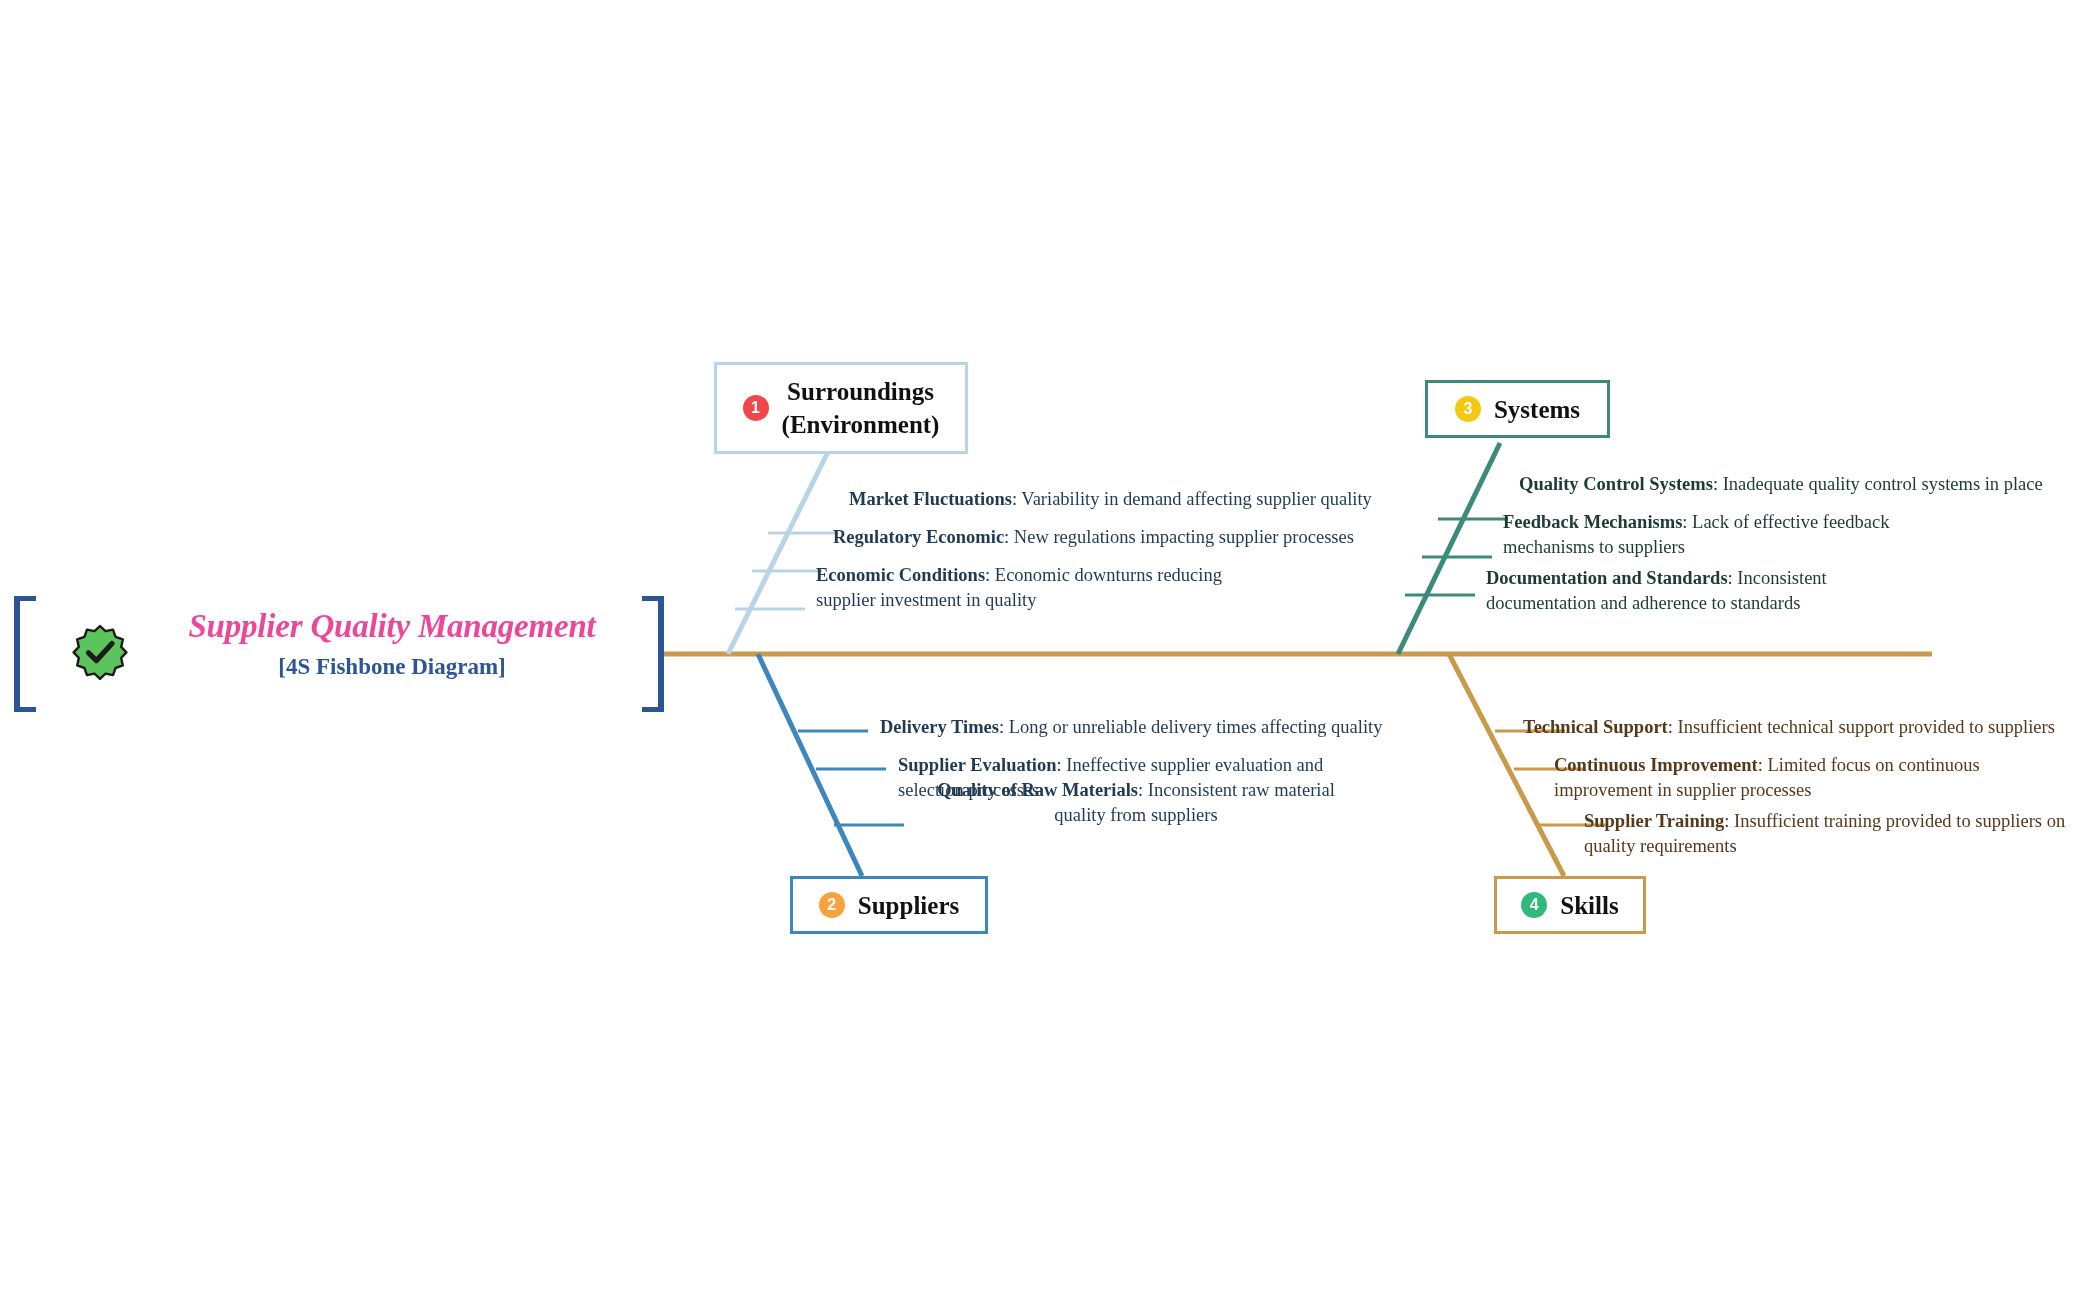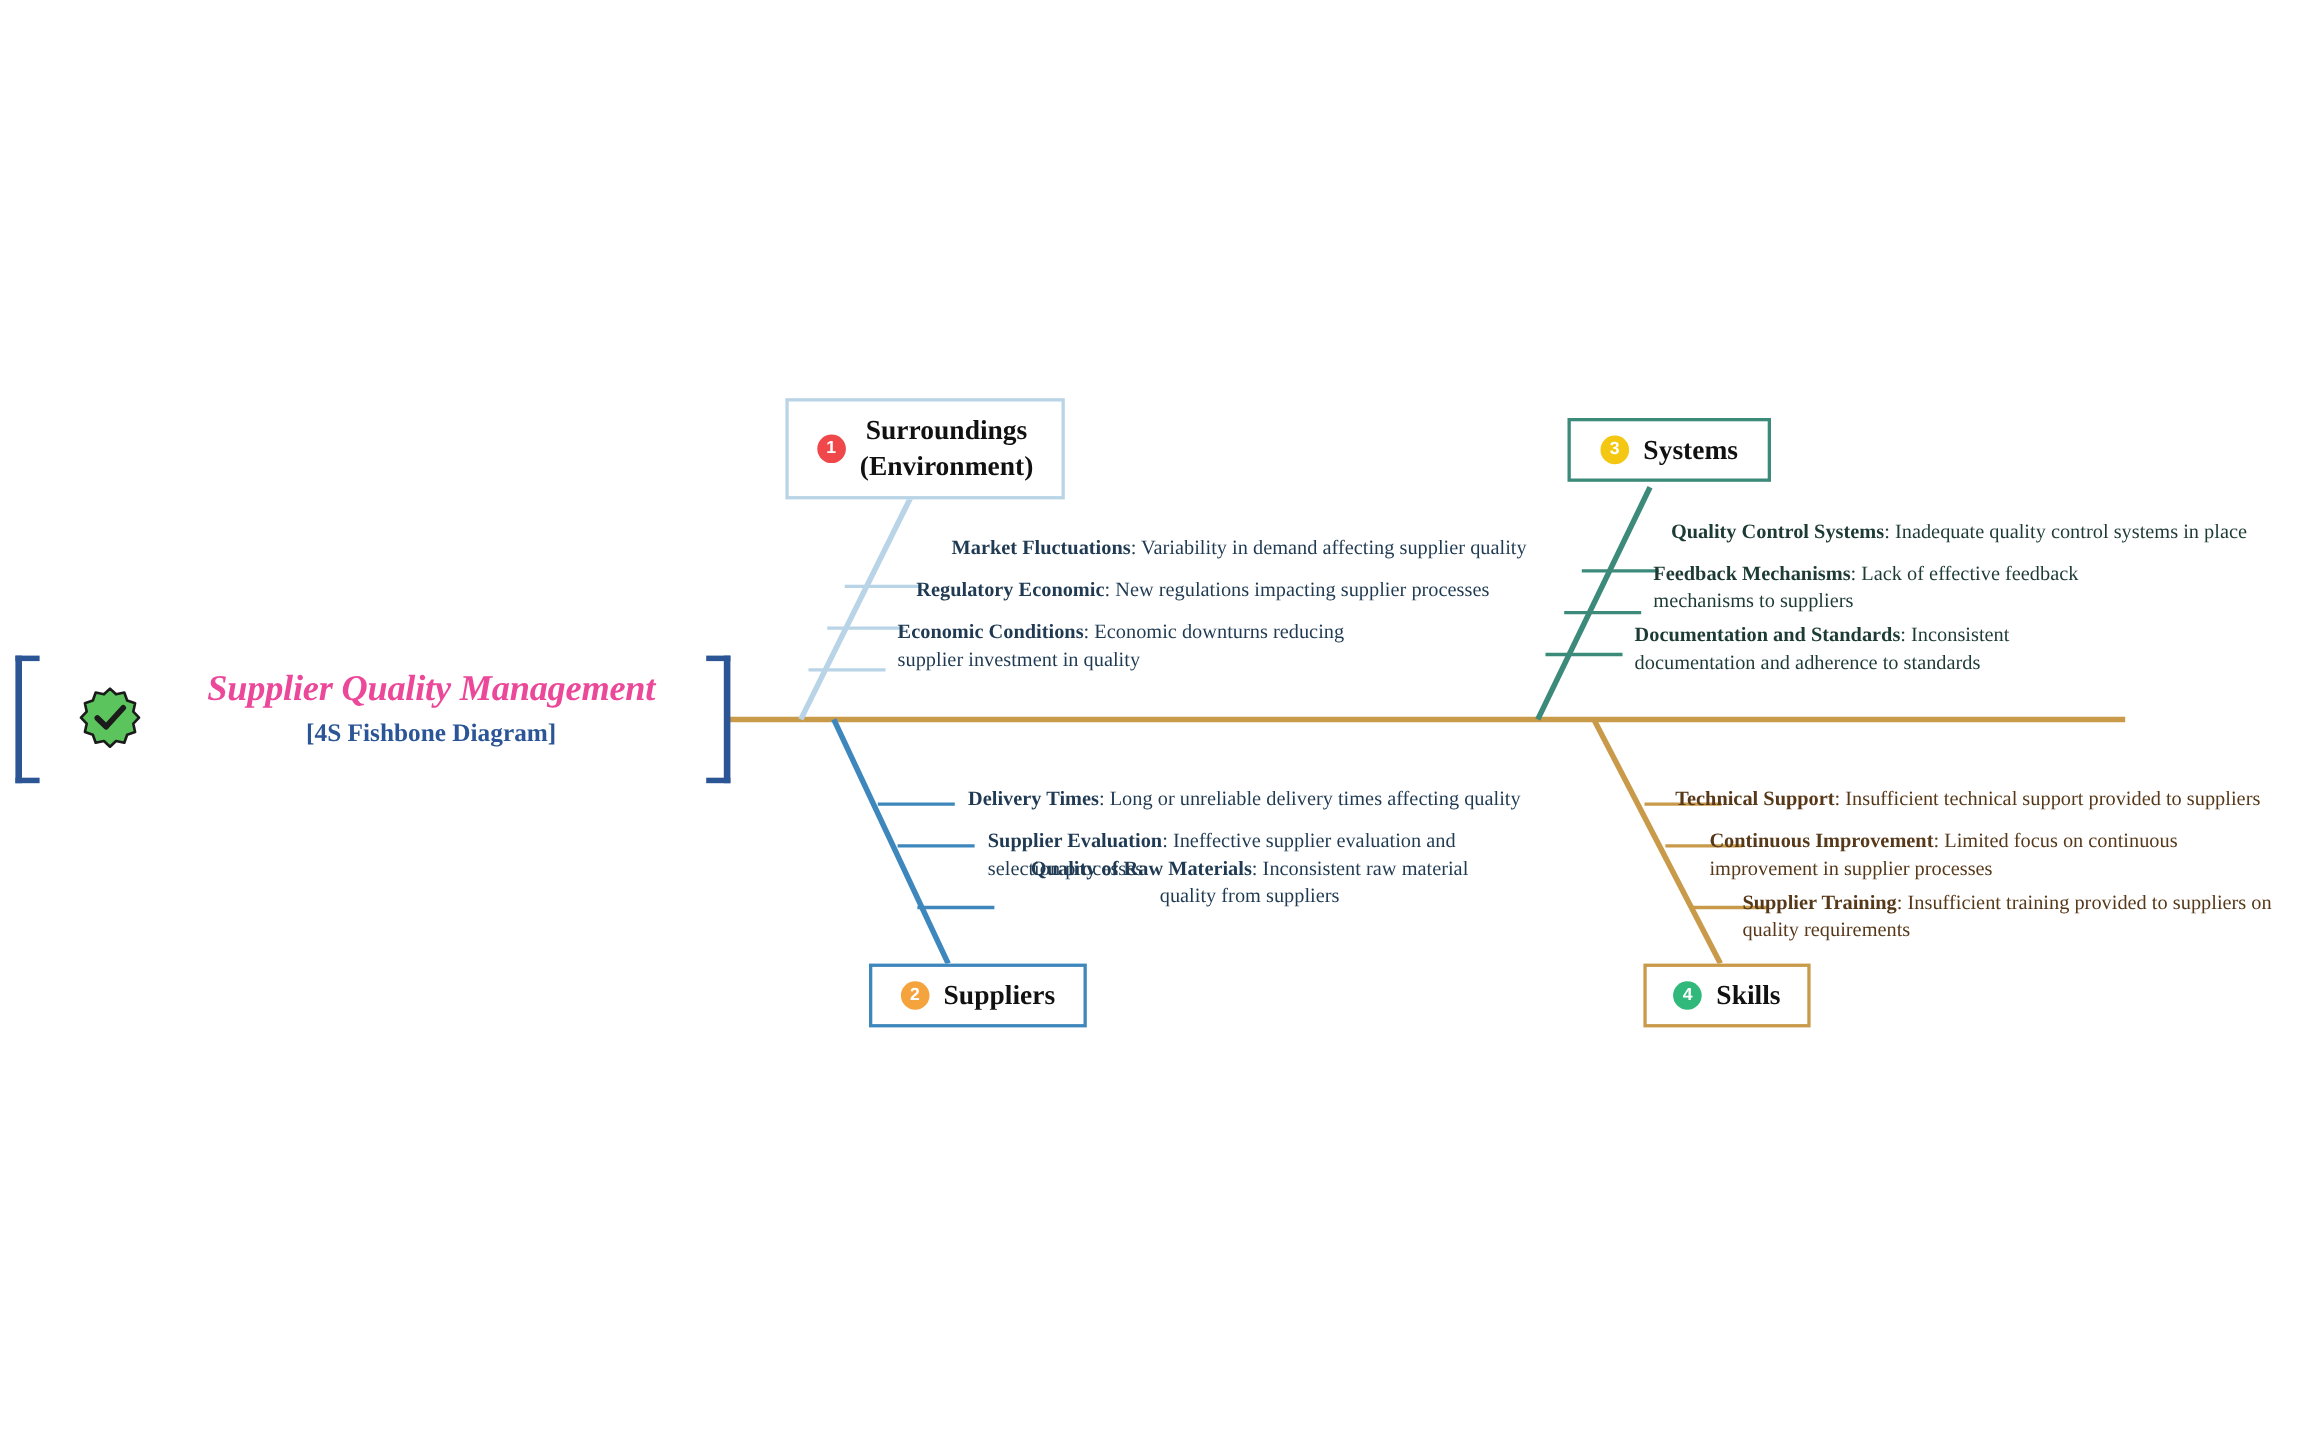--- a/index.html
+++ b/index.html
@@ -159,21 +159,21 @@
       <div class="title-sub">[4S Fishbone Diagram]</div>
     </div>
   </div>
 
   <div class="cat-box" style="left:714px; top:362px; width:254px; height:92px; border-color:#b9d4e6;">
     <span class="cat-badge" style="background:#f0474a;">1</span>
     <span class="cat-label">Surroundings
 (Environment)</span>
   </div>
 
-  <div class="cause" style="left:849px; top:487px; width:560px; color:#1f3a52;margin-left:16px;">
+  <div class="cause" style="left:849px; top:487px; width:560px; color:#1f3a52;">
     <b>Market Fluctuations</b><span>: Variability in demand affecting supplier quality</span>
   </div>
   <div class="cause" style="left:833px; top:525px; width:560px; color:#1f3a52;">
     <b>Regulatory Economic</b><span>: New regulations impacting supplier processes</span>
   </div>
   <div class="cause" style="left:816px; top:563px; width:440px; color:#1f3a52;font-family:Liberation Serif, serif;">
     <b>Economic Conditions</b><span>: Economic downturns reducing supplier investment in quality</span>
   </div>
 
   <div class="cat-box" style="left:1425px; top:380px; width:185px; height:58px; border-color:#3c8a7a;">

